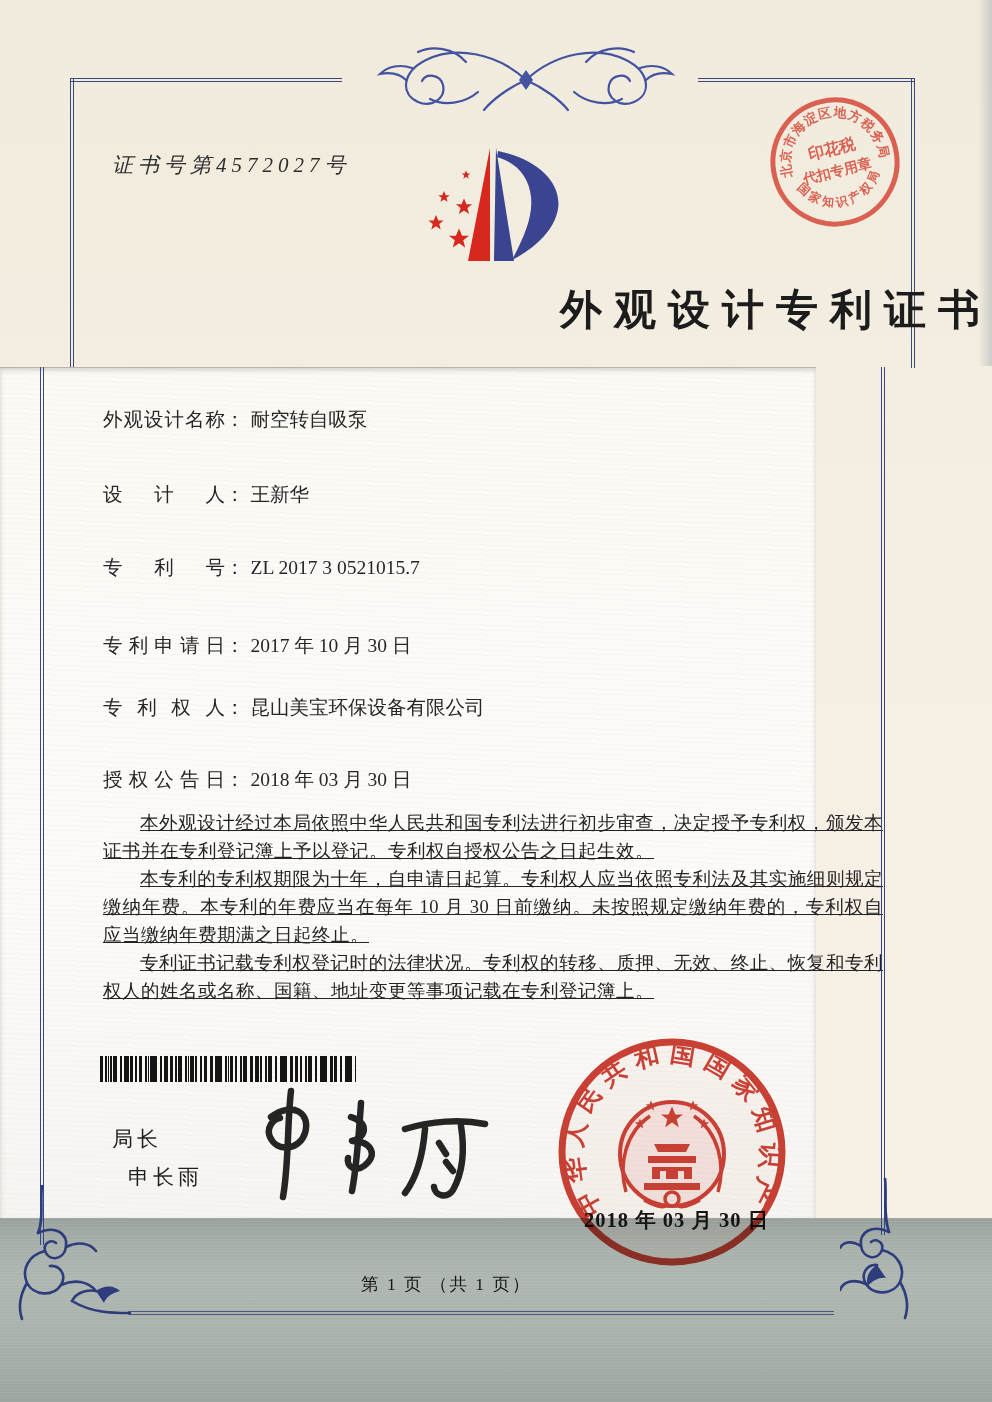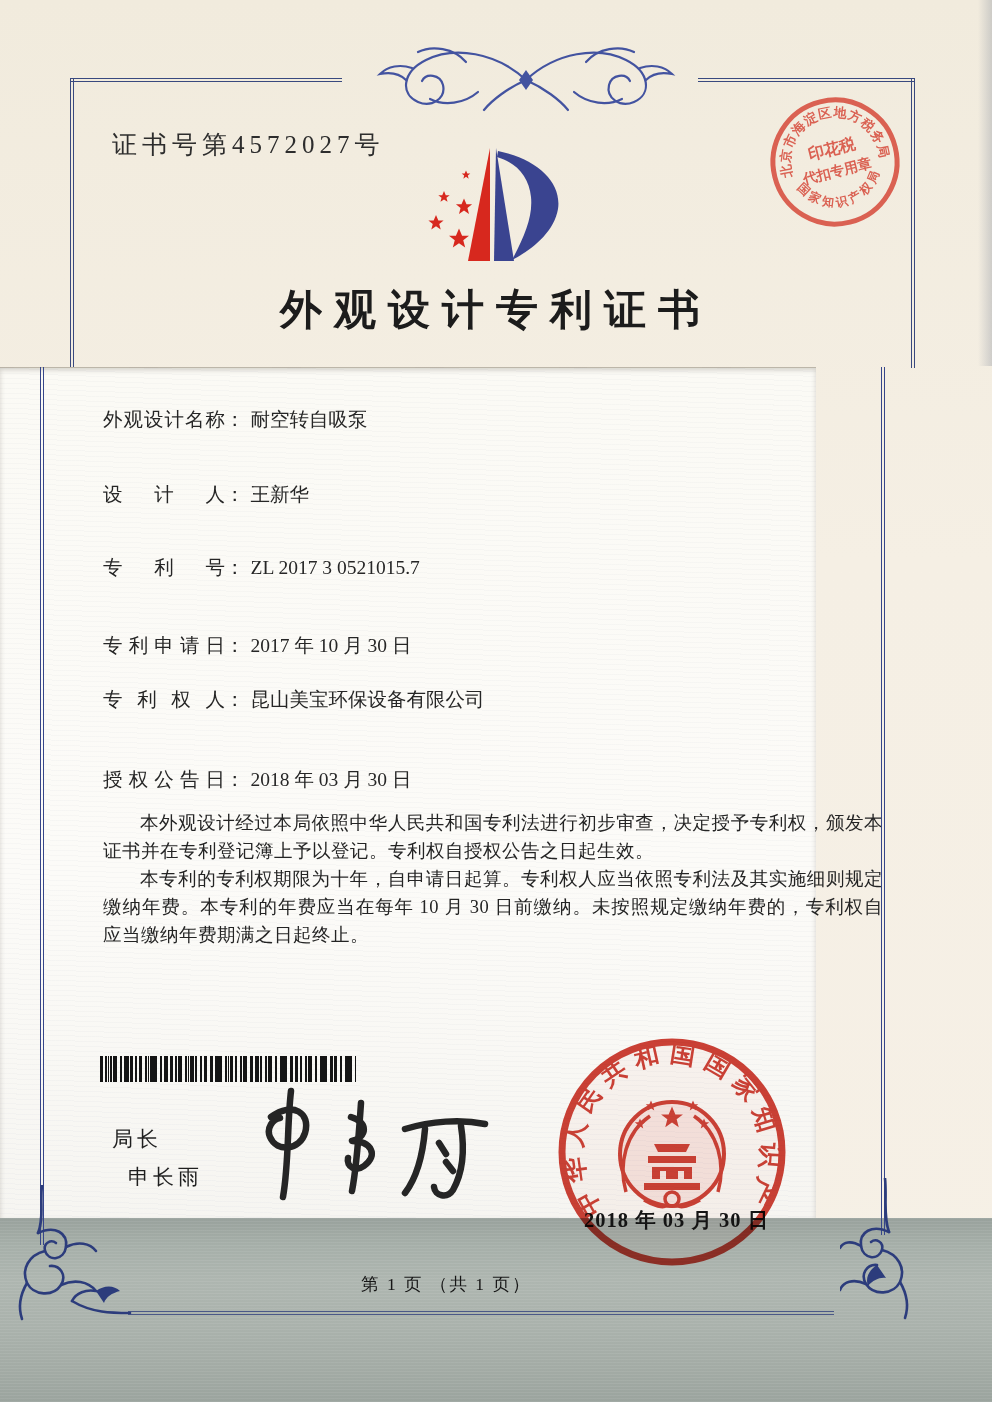--- a/index.html
+++ b/index.html
@@ -15,41 +15,41 @@
   #cover-top-line{left:70px;top:78px;width:272px;}
   #cover-top-line2{left:698px;top:78px;width:217px;}
   #cover-left-line{left:70px;top:78px;height:290px;}
   #cover-right-line{left:911px;top:78px;height:290px;}
   #page-left-line{left:40px;top:367px;height:878px;border-left-color:#36468a;}
   #page-right-line{left:881px;top:367px;height:868px;border-left-color:#36468a;}
   #bottom-line{left:128px;top:1311px;width:706px;border-top-color:#3a4880;opacity:.85;}
   #edge-shade{position:absolute;right:0;top:0;width:14px;height:366px;
     background:linear-gradient(90deg,rgba(110,120,140,0) 0%,rgba(110,120,140,.28) 100%);}
   
-  #cert-no{position:absolute;left:112px;top:128px;font-size:25px;letter-spacing:5px;color:#2d2d2d;}
-  #title{position:absolute;left:0;top:282px;width:992px;text-align:center;
+  #cert-no{position:absolute;left:112px;top:151px;font-size:21px;letter-spacing:5px;color:#2d2d2d;font-style:italic;}
+  #title{position:absolute;left:0;top:282px;width:992px;text-align:right;
     font-size:42px;font-weight:bold;letter-spacing:12px;color:#1c1c1c;}
   #logo{position:absolute;left:420px;top:133px;}
   #top-ornament{position:absolute;left:316px;top:40px;}
   #tax-stamp{position:absolute;left:745px;top:72px;transform:rotate(-14deg);opacity:.82;}
   
   #page{
     position:absolute;left:0;top:367px;width:816px;height:851px;
     background:
       repeating-linear-gradient(2deg,rgba(130,140,165,.045) 0 1px,rgba(0,0,0,0) 1px 5px),
       linear-gradient(180deg,#fbfaf5 0%,#fcfbf8 60%,#f6f5f1 100%);
     border-top:1px solid rgba(140,130,110,.55);
     box-shadow:0 2px 5px rgba(90,85,70,.25) inset;
   }
   .field{position:absolute;left:103px;font-size:19.5px;color:#262626;white-space:nowrap;}
   .f-label{display:inline-block;width:122px;text-align:justify;text-align-last:justify;}
   .f-colon{margin-right:6px;}
   #paragraphs{position:absolute;left:103px;top:441px;width:780px;}
   #paragraphs p{margin:0;font-size:18.5px;line-height:28px;text-indent:2em;
-    text-align:justify;color:#242424;letter-spacing:.5px;}
+    text-align:justify;color:#242424;letter-spacing:.5px;text-decoration:underline;}
   #barcode{position:absolute;left:100px;top:688px;width:256px;height:26px;
     background:
       repeating-linear-gradient(90deg,#141414 0 2px,rgba(0,0,0,0) 2px 5px),
       repeating-linear-gradient(90deg,#141414 0 1px,rgba(0,0,0,0) 1px 8px),
       repeating-linear-gradient(90deg,#141414 0 3px,rgba(0,0,0,0) 3px 13px);}
   #director-title{position:absolute;left:112px;top:757px;font-size:21px;letter-spacing:4px;color:#1f1f1f;
     font-family:"Liberation Sans","DejaVu Sans",sans-serif;}
   #director-name{position:absolute;left:112px;top:795px;font-size:21px;letter-spacing:4px;color:#1f1f1f;
     font-family:"Liberation Sans","DejaVu Sans",sans-serif;margin-left:16px;}
   #signature{position:absolute;left:255px;top:715px;}
@@ -138,30 +138,31 @@
     </div>
     <div class="field" style="top:113px">
       <span class="f-label">设计人</span><span class="f-colon">：</span><span>王新华</span>
     </div>
     <div class="field" style="top:186px">
       <span class="f-label">专利号</span><span class="f-colon">：</span><span>ZL 2017 3 0521015.7</span>
     </div>
     <div class="field" style="top:264px">
       <span class="f-label">专利申请日</span><span class="f-colon">：</span><span>2017 年 10 月 30 日</span>
     </div>
-    <div class="field" style="top:318px">
+    <div class="field" style="top:326px">
       <span class="f-label">专利权人</span><span class="f-colon">：</span><span>昆山美宝环保设备有限公司</span>
     </div>
     <div class="field" style="top:398px">
       <span class="f-label">授权公告日</span><span class="f-colon">：</span><span>2018 年 03 月 30 日</span>
     </div>
 
     <div id="paragraphs">
       <p>本外观设计经过本局依照中华人民共和国专利法进行初步审查，决定授予专利权，颁发本证书并在专利登记簿上予以登记。专利权自授权公告之日起生效。</p>
       <p>本专利的专利权期限为十年，自申请日起算。专利权人应当依照专利法及其实施细则规定缴纳年费。本专利的年费应当在每年 10 月 30 日前缴纳。未按照规定缴纳年费的，专利权自应当缴纳年费期满之日起终止。</p>
+      <p>专利证书记载专利权登记时的法律状况。专利权的转移、质押、无效、终止、恢复和专利权人的姓名或名称、国籍、地址变更等事项记载在专利登记簿上。</p>
     </div>
 
     <div id="barcode"></div>
 
     <div id="director-title">局长</div>
     <div id="director-name">申长雨</div>
 
     <svg id="signature" width="250" height="125" viewBox="0 0 250 125">
       <g stroke="#141414" stroke-width="6.5" fill="none" stroke-linecap="round" stroke-linejoin="round" opacity=".92">
         <path d="M36,8 C32,42 34,80 28,114"></path>

